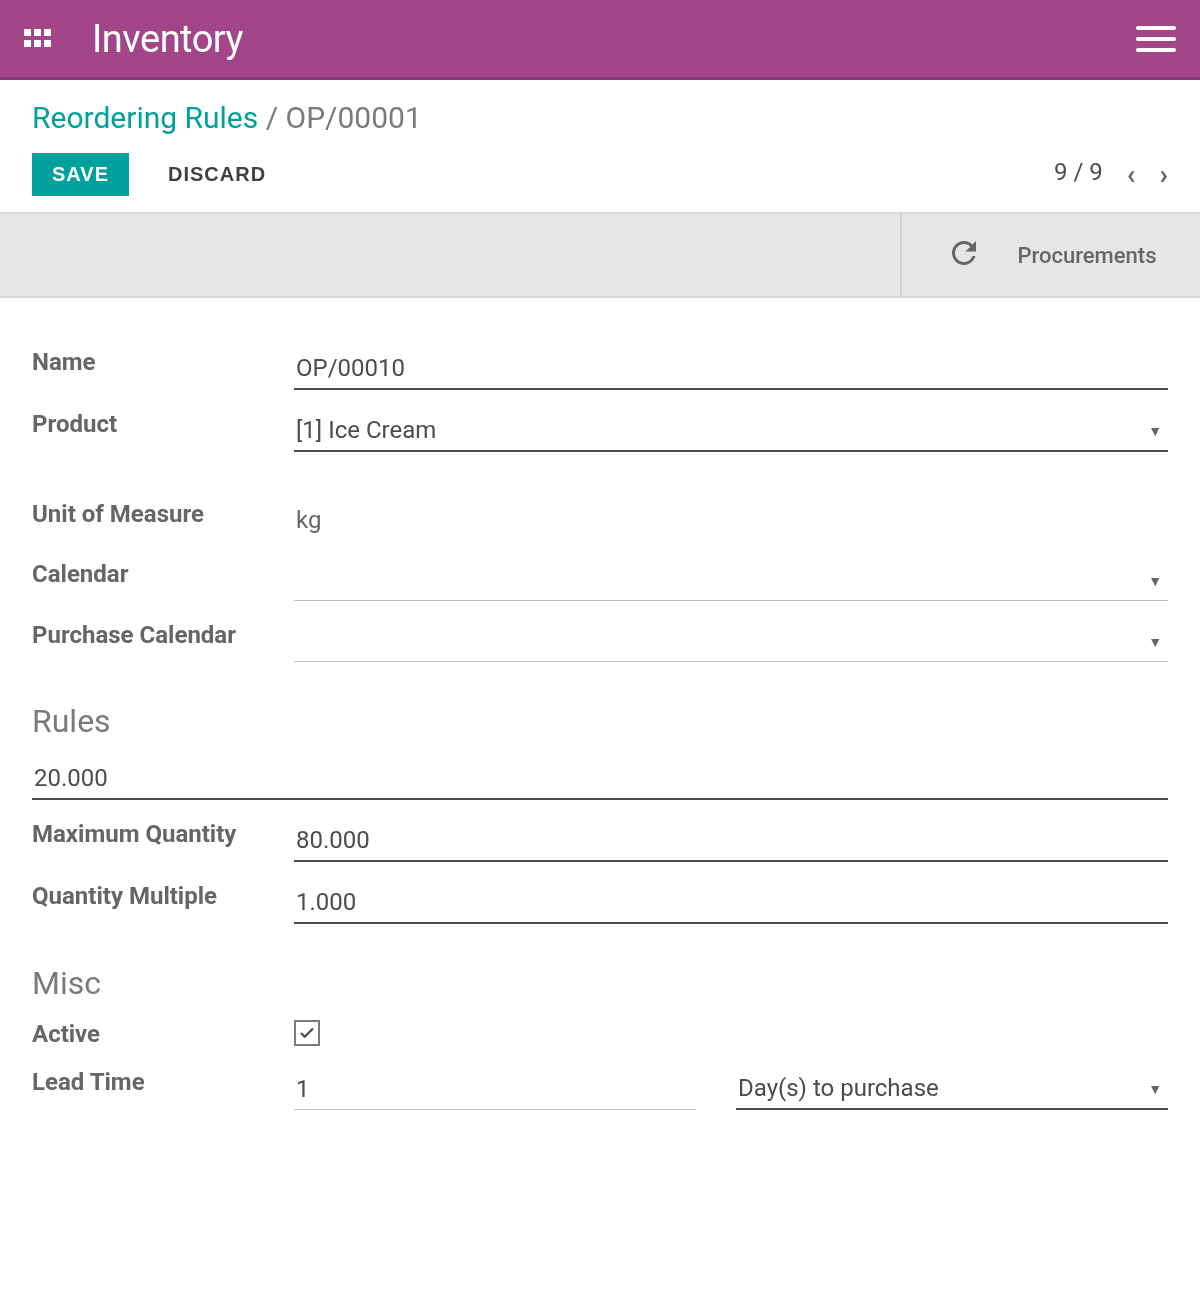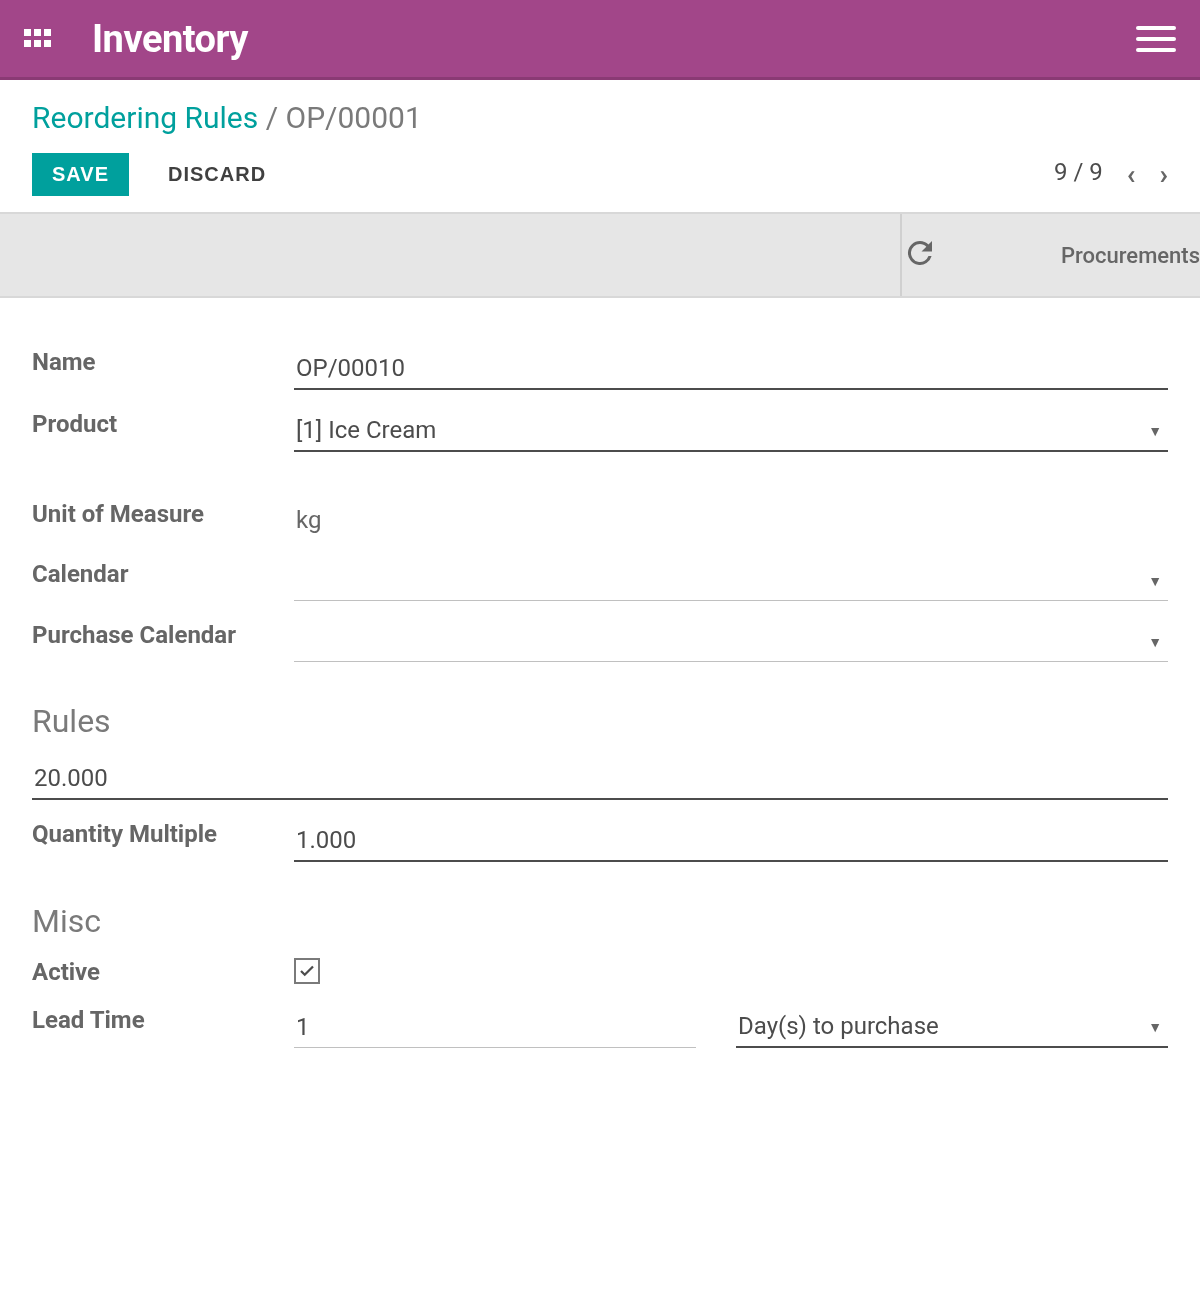--- a/index.html
+++ b/index.html
@@ -10,40 +10,40 @@
   background: #a24689;
   color: #fff;
   height: 80px;
   display: flex;
   align-items: center;
   padding: 0 24px;
   border-bottom: 3px solid #8a3a74;
 }
 .apps-icon { display: inline-flex; flex-wrap: wrap; width: 28px; height: 20px; gap: 3px; cursor: pointer; }
 .apps-icon span { width: 7px; height: 7px; background: #fff; display: block; }
-.header-title { font-size: 38px; font-weight: 700; margin-left: 40px; letter-spacing: -0.5px; }
+.header-title { font-size: 38px; font-weight: 400; margin-left: 40px; letter-spacing: -0.5px; }
 .hamburger { margin-left: auto; cursor: pointer; width: 40px; height: 26px; display: flex; flex-direction: column; justify-content: space-between; }
 .hamburger span { display: block; height: 4px; background: #fff; border-radius: 2px; }
 
 
 .subheader { padding: 20px 32px 16px 32px; }
 .breadcrumb { font-size: 30px; margin-bottom: 18px; }
 .breadcrumb .link { color: #00a09d; cursor: pointer; }
 .breadcrumb .sep, .breadcrumb .current { color: #7a7a7a; }
 
 .action-row { display: flex; align-items: center; }
 .btn-save { background: #00a09d; color: #fff; border: none; padding: 10px 20px; font-size: 20px; font-weight: 600; letter-spacing: 1px; cursor: pointer; margin-right: 39px; }
 .btn-discard { background: none; border: none; color: #404040; font-size: 20px; font-weight: 600; letter-spacing: 1px; cursor: pointer; }
 .pager { margin-left: auto; display: flex; align-items: flex-start; gap: 24px; color: #4c4c4c; font-size: 24px; }
 .chevron { cursor: pointer; font-weight: 700; color: #666; font-size: 28px; }
 
 
 .statbar { background: #e6e6e6; border-top: 2px solid #d8d8d8; border-bottom: 2px solid #d8d8d8; height: 86px; display: flex; }
 .statbar-left { flex: 1; }
-.statbar-btn { border-left: 2px solid #d0d0d0; width: 300px; display: flex; align-items: center; justify-content: space-between; gap: 36px; cursor: pointer; color: #666; font-size: 22px; font-weight: 500; }
+.statbar-btn { border-left: 2px solid #d0d0d0; width: 300px; display: flex; align-items: center; justify-content: center; gap: 36px; cursor: pointer; color: #666; font-size: 22px; font-weight: 500; }
 .refresh-icon { display: inline-block; }
 
 
 .sheet { padding: 50px 32px 30px 32px; }
 .form-row { display: flex; align-items: flex-start; margin-bottom: 20px; }
 .form-row .label { width: 262px; font-size: 24px; font-weight: 700; color: #666; flex-shrink: 0; }
 .form-row .field { flex: 1; position: relative; }
 
 .input-text { width: 100%; border: none; border-bottom: 2px solid #4c4c4c; font-size: 24px; padding: 6px 2px; background: transparent; color: #4c4c4c; font-family: inherit; }
 .select-light { border-bottom: 1px solid #c0c0c0; }
@@ -155,20 +155,26 @@
   </div>
 
   <h2 class="section-title">Rules</h2>
 
   <div class="form-row">
     <div class="field">
       <input class="input-text" type="text" value="20.000" style="">
     </div>
   </div>
 
+  <div class="form-row">
+    <div class="label">Maximum Quantity</div>
+    <div class="field">
+      <input class="input-text" type="text" value="80.000" style="">
+    </div>
+  </div>
 
   <div class="form-row">
     <div class="label">Quantity Multiple</div>
     <div class="field">
       <input class="input-text" type="text" value="1.000" style="">
     </div>
   </div>
 
   <h2 class="section-title">Misc</h2>
 

